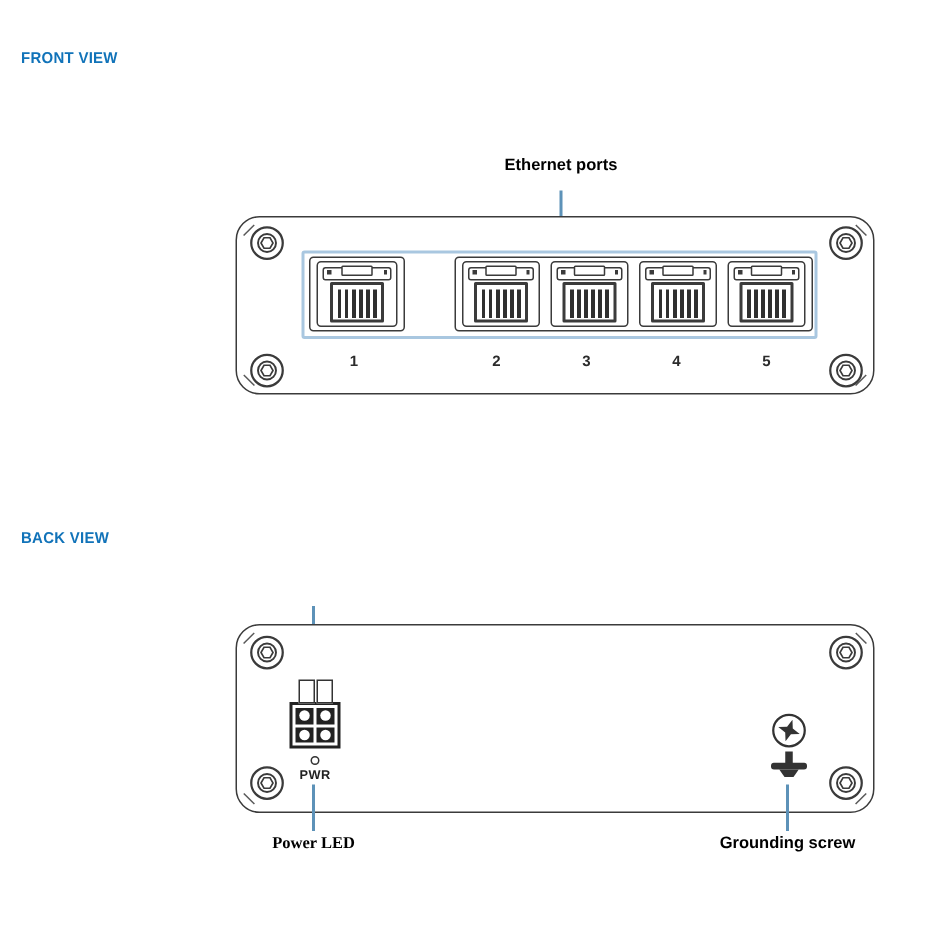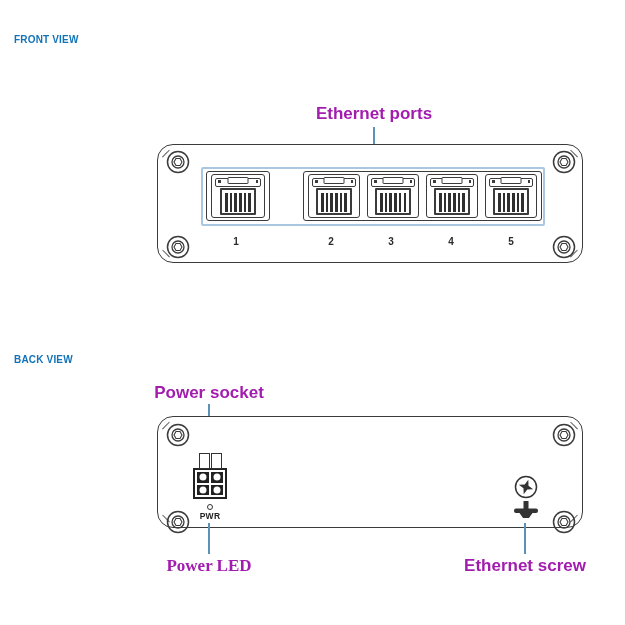--- a/index.html
+++ b/index.html
@@ -5,22 +5,22 @@
   html,body{margin:0;padding:0;background:#fff;}
   #canvas{
     position:relative;width:625px;height:625px;background:#ffffff;overflow:hidden;
     font-family:"Liberation Sans","DejaVu Sans",sans-serif;
   }
   .section-heading{
     position:absolute;left:14px;font-size:10.5px;font-weight:800;color:#1173b9;
     letter-spacing:.2px;transform:scaleX(.95);transform-origin:left;
   }
   .callout-label{
-    position:absolute;transform:translateX(-50%);font-size:17px;font-weight:700;
-    color:#a21caf;white-space:nowrap;
+    position:absolute;transform:translateX(-50%);font-size:11px;font-weight:700;
+    color:#000000;white-space:nowrap;
   }
   .callout-line{position:absolute;width:1.5px;background:#5d92b8;}
   .panel{
     position:absolute;left:157px;width:426px;border:1.6px solid #3b3b3b;
     border-radius:16px;background:#fff;box-sizing:border-box;
   }
   .screw{position:absolute;}
   .bevel{position:absolute;width:10px;height:1.2px;background:#3b3b3b;opacity:.85;}
   .highlight-box{
     position:absolute;left:43px;top:22px;width:344px;height:59px;
@@ -179,24 +179,23 @@
 
     <div class="port-num" style="left:78px;top:91px;">1</div>
     <div class="port-num" style="left:173px;top:91px;">2</div>
     <div class="port-num" style="left:233px;top:91px;">3</div>
     <div class="port-num" style="left:293px;top:91px;">4</div>
     <div class="port-num" style="left:353px;top:91px;">5</div>
   </div>
 
   <div class="section-heading" style="top:353px;">BACK VIEW</div>
 
-  <div class="callout-label" style="left:209px;top:383px;">Power socket</div>
   <div class="callout-line" style="left:208px;top:404px;height:57px;"></div>
 
-  <div class="panel" style="top:416px;height:112px;">
+  <div class="panel" style="top:416px;height:126px;">
 
     <svg class="screw" style="left:7px;top:5px;" width="26" height="26" viewBox="0 0 26 26">
       <circle cx="13" cy="13" r="10.5" fill="none" stroke="#3b3b3b" stroke-width="1.5"></circle>
       <circle cx="13" cy="13" r="6" fill="none" stroke="#3b3b3b" stroke-width="1.3"></circle>
       <polygon points="17,13 15,16.5 11,16.5 9,13 11,9.5 15,9.5" fill="none" stroke="#3b3b3b" stroke-width="1.1"></polygon>
     </svg>
     <svg class="screw" style="left:393px;top:5px;" width="26" height="26" viewBox="0 0 26 26">
       <circle cx="13" cy="13" r="10.5" fill="none" stroke="#3b3b3b" stroke-width="1.5"></circle>
       <circle cx="13" cy="13" r="6" fill="none" stroke="#3b3b3b" stroke-width="1.3"></circle>
       <polygon points="17,13 15,16.5 11,16.5 9,13 11,9.5 15,9.5" fill="none" stroke="#3b3b3b" stroke-width="1.1"></polygon>
@@ -238,15 +237,15 @@
       <rect x="15.5" y="28" width="5" height="8" fill="#333"></rect>
       <rect x="6" y="35.5" width="24" height="4.5" rx="2" fill="#333"></rect>
       <path d="M11.5 40 L24.5 40 L21 45 L15 45 Z" fill="#333"></path>
     </svg>
   </div>
 
   <div class="callout-line" style="left:208px;top:523px;height:31px;"></div>
   <div class="callout-label" style="left:209px;top:556px;font-family:Liberation Serif, serif;">Power LED</div>
 
   <div class="callout-line" style="left:524px;top:523px;height:31px;"></div>
-  <div class="callout-label" style="left:525px;top:556px;">Ethernet screw</div>
+  <div class="callout-label" style="left:525px;top:556px;">Grounding screw</div>
 
 </div>
 
 </body></html>

